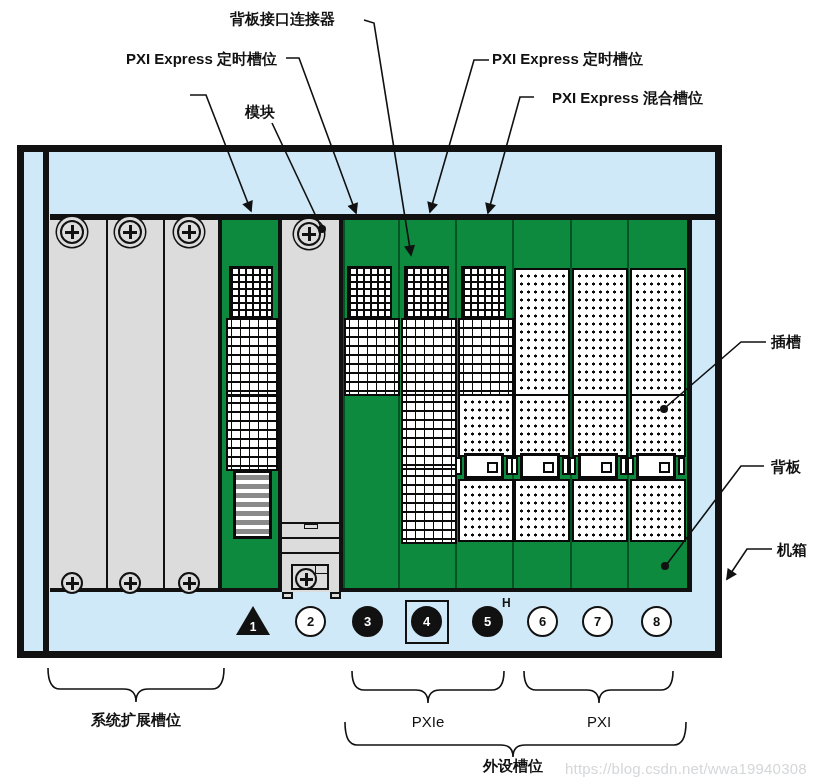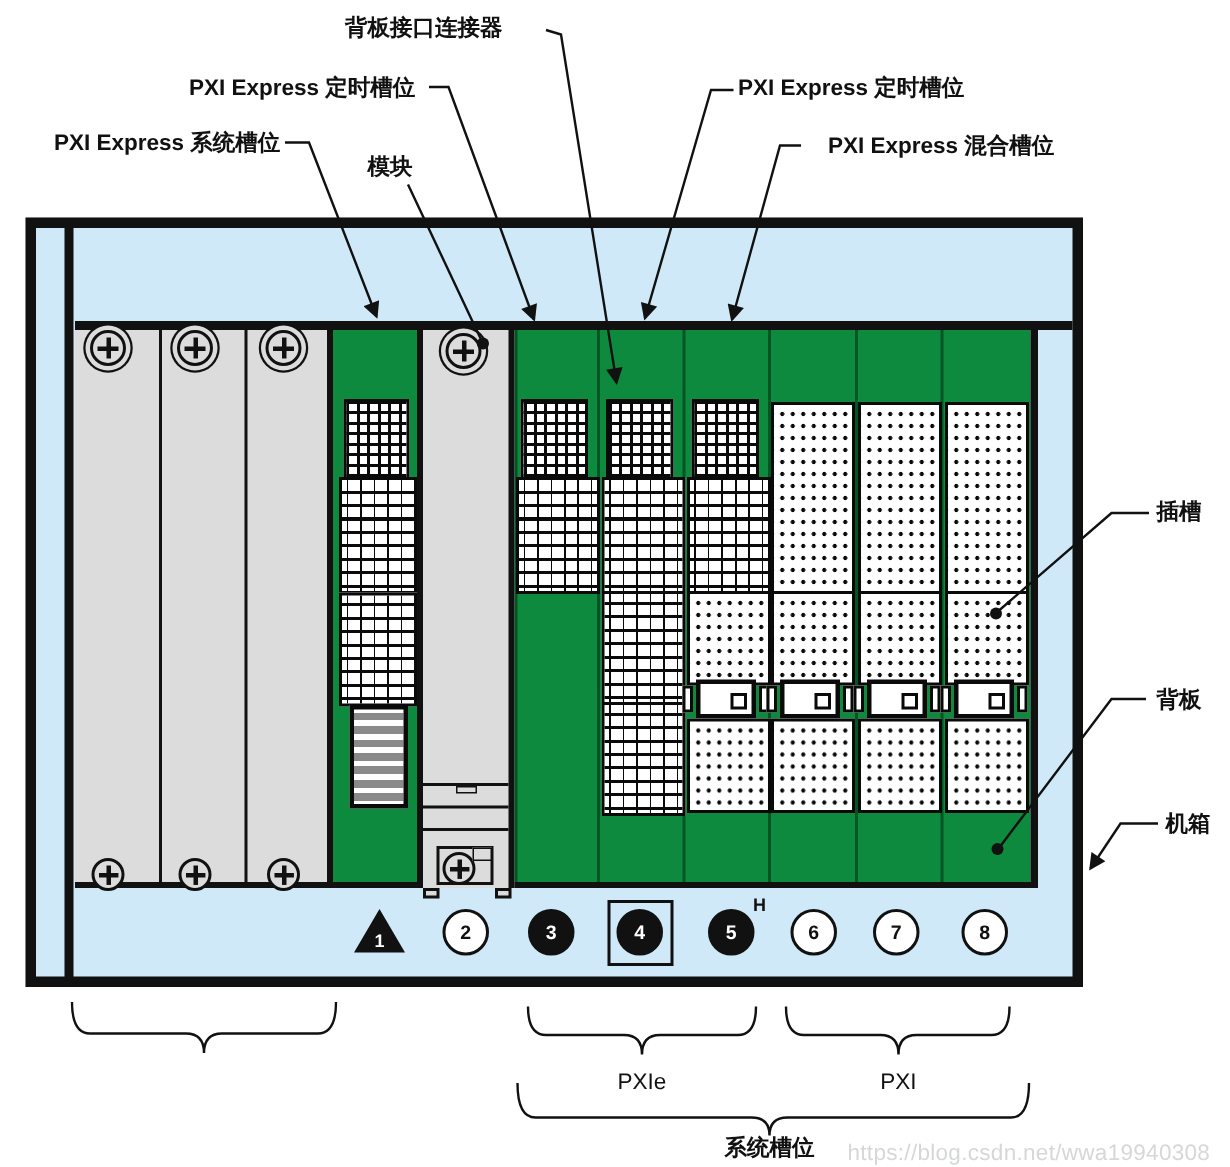--- a/index.html
+++ b/index.html
@@ -187,31 +187,31 @@
     </div>
   <div class="mk-circle mk-open" style="left:582px;top:606px;">
       <span>7</span>
     </div>
   <div class="mk-circle mk-open" style="left:641px;top:606px;">
       <span>8</span>
     </div>
 
   <div class="lbl lbl-r" style="left:230px;top:10px;width:134px;">背板接口连接器</div>
   <div class="lbl lbl-r" style="left:126px;top:50px;width:158px;">PXI Express 定时槽位</div>
-  <div class="lbl lbl-r" style="left:36px;top:87px;width:152px;">PXI Express 系统槽位</div>
   <div class="lbl" style="left:245px;top:103px;">模块</div>
   <div class="lbl" style="left:492px;top:50px;">PXI Express 定时槽位</div>
   <div class="lbl" style="left:536px;top:89px;margin-left:16px;">PXI Express 混合槽位</div>
   <div class="lbl" style="left:771px;top:333px;">插槽</div>
   <div class="lbl" style="left:771px;top:458px;">背板</div>
   <div class="lbl" style="left:777px;top:541px;">机箱</div>
 
+  <div class="lbl lbl-c" style="left:58px;top:711px;width:156px;">系统扩展槽位</div>
   <div class="lbl lbl-c" style="left:398px;top:713px;width:60px;font-weight:500;">PXIe</div>
   <div class="lbl lbl-c" style="left:569px;top:713px;width:60px;font-weight:500;">PXI</div>
-  <div class="lbl lbl-c" style="left:453px;top:757px;width:120px;">系统槽位</div>
+  <div class="lbl lbl-c" style="left:453px;top:757px;width:120px;">外设槽位</div>
 
   <div class="watermark">https://blog.csdn.net/wwa19940308</div>
 
   <svg class="overlay" viewBox="0 0 820 778">
     <defs>
       <marker id="arw" viewBox="0 0 10 10" refX="8.5" refY="5" markerWidth="8" markerHeight="7" orient="auto">
         <path d="M0,0 L10,5 L0,10 z" style="fill:#111;stroke:none;"></path>
       </marker>
     </defs>
     <path d="M190,95 L206,95 L251,211" marker-end="url(#arw)"></path>

